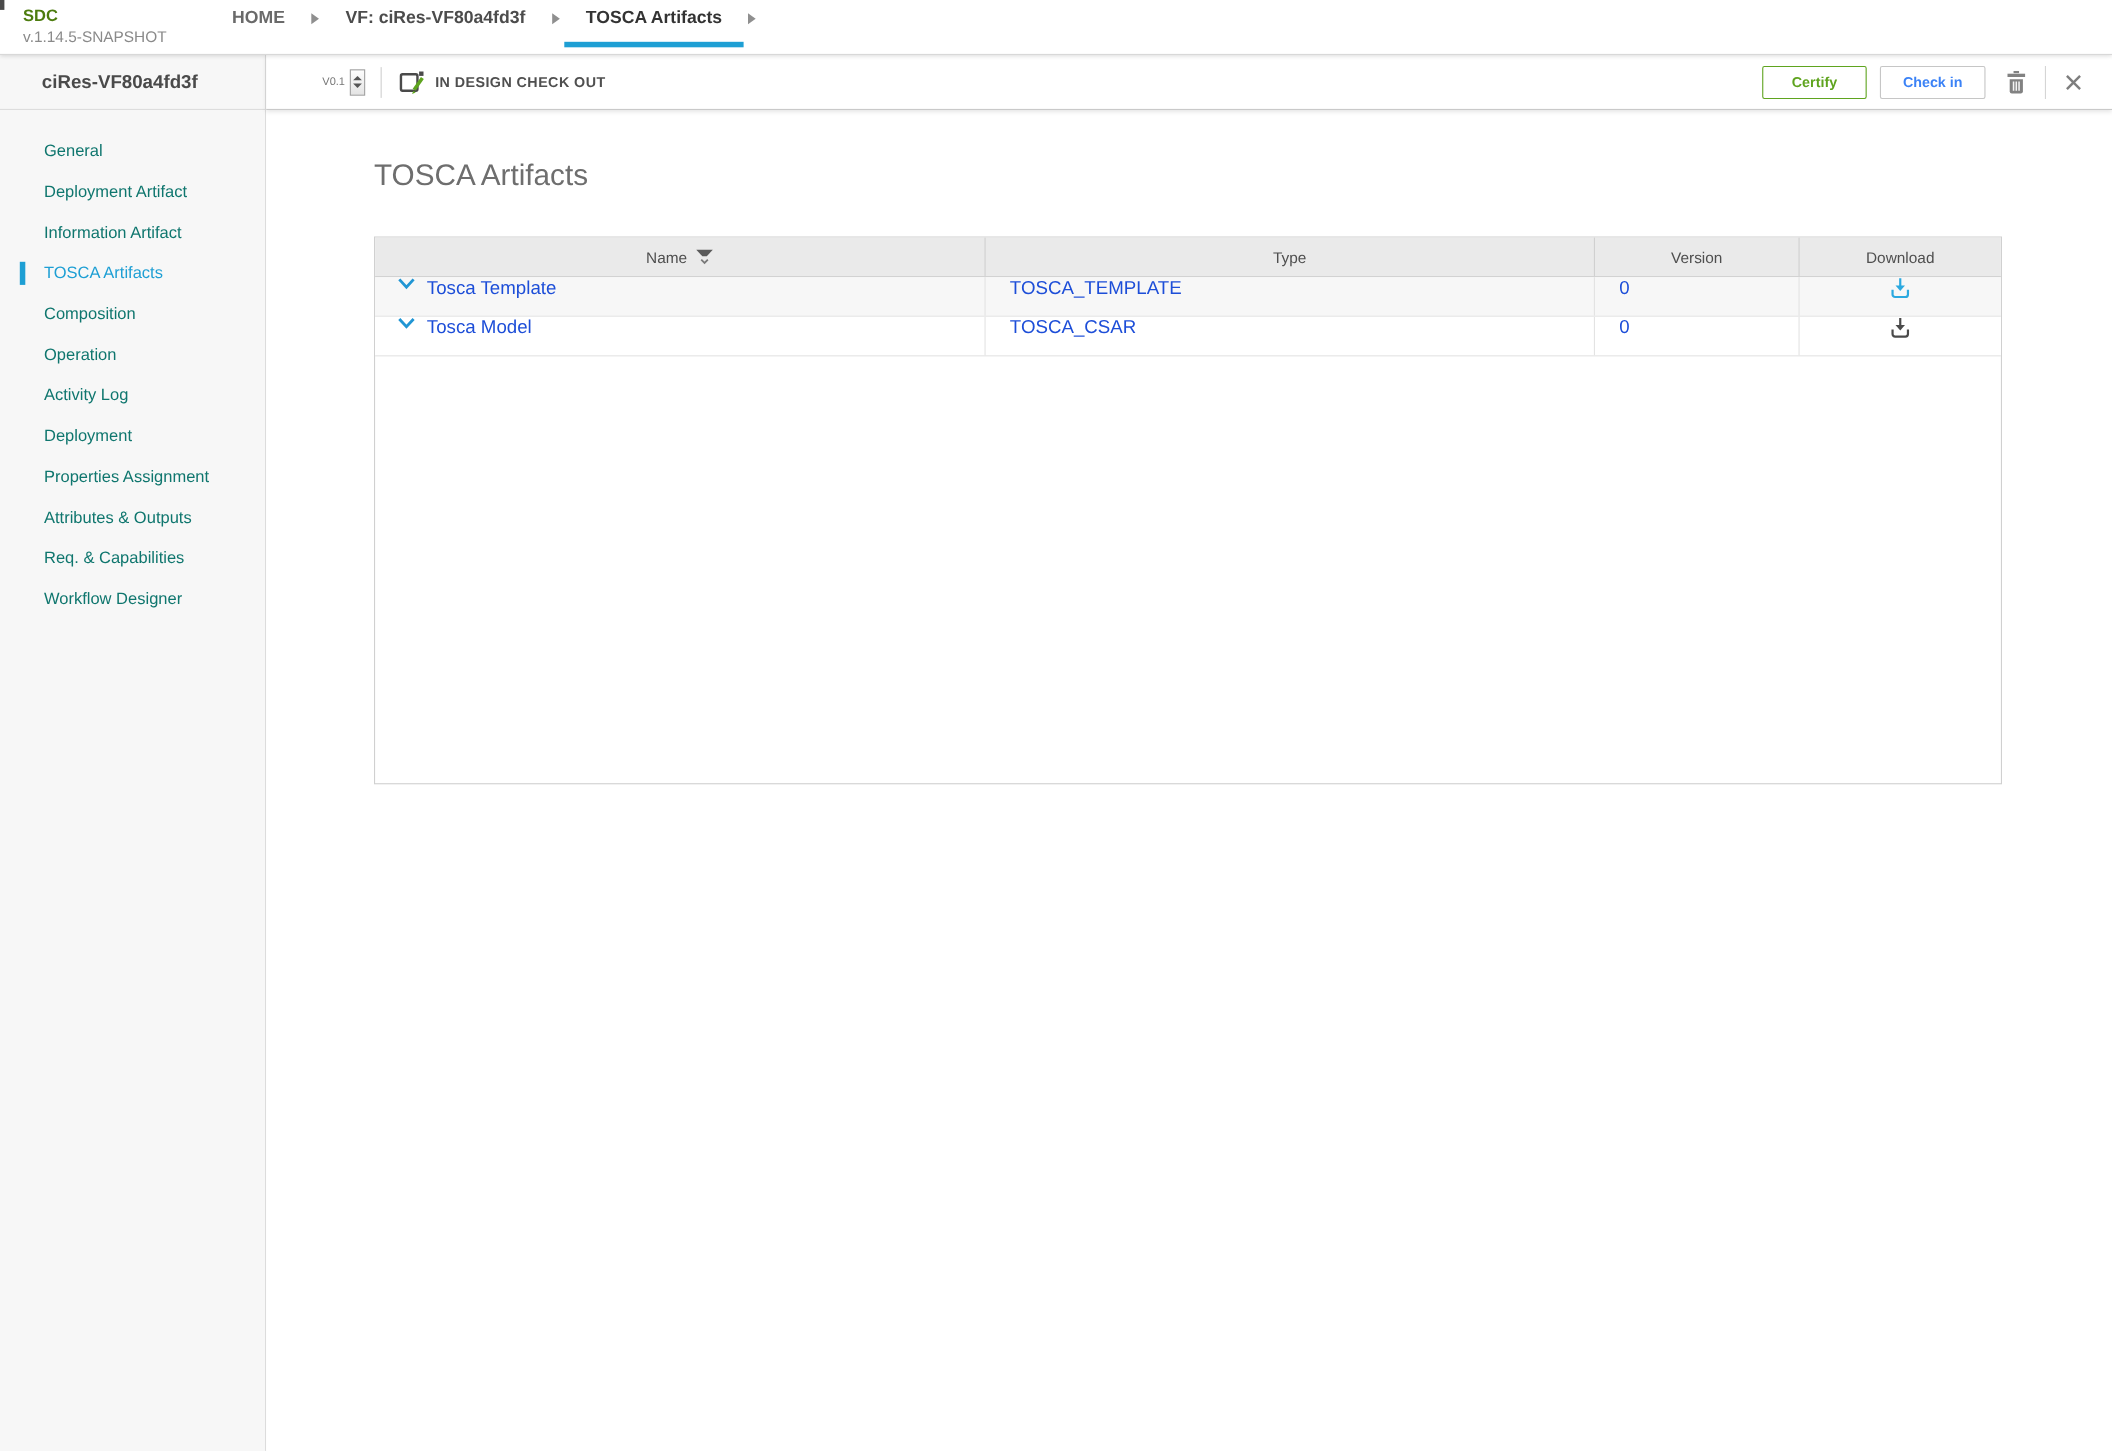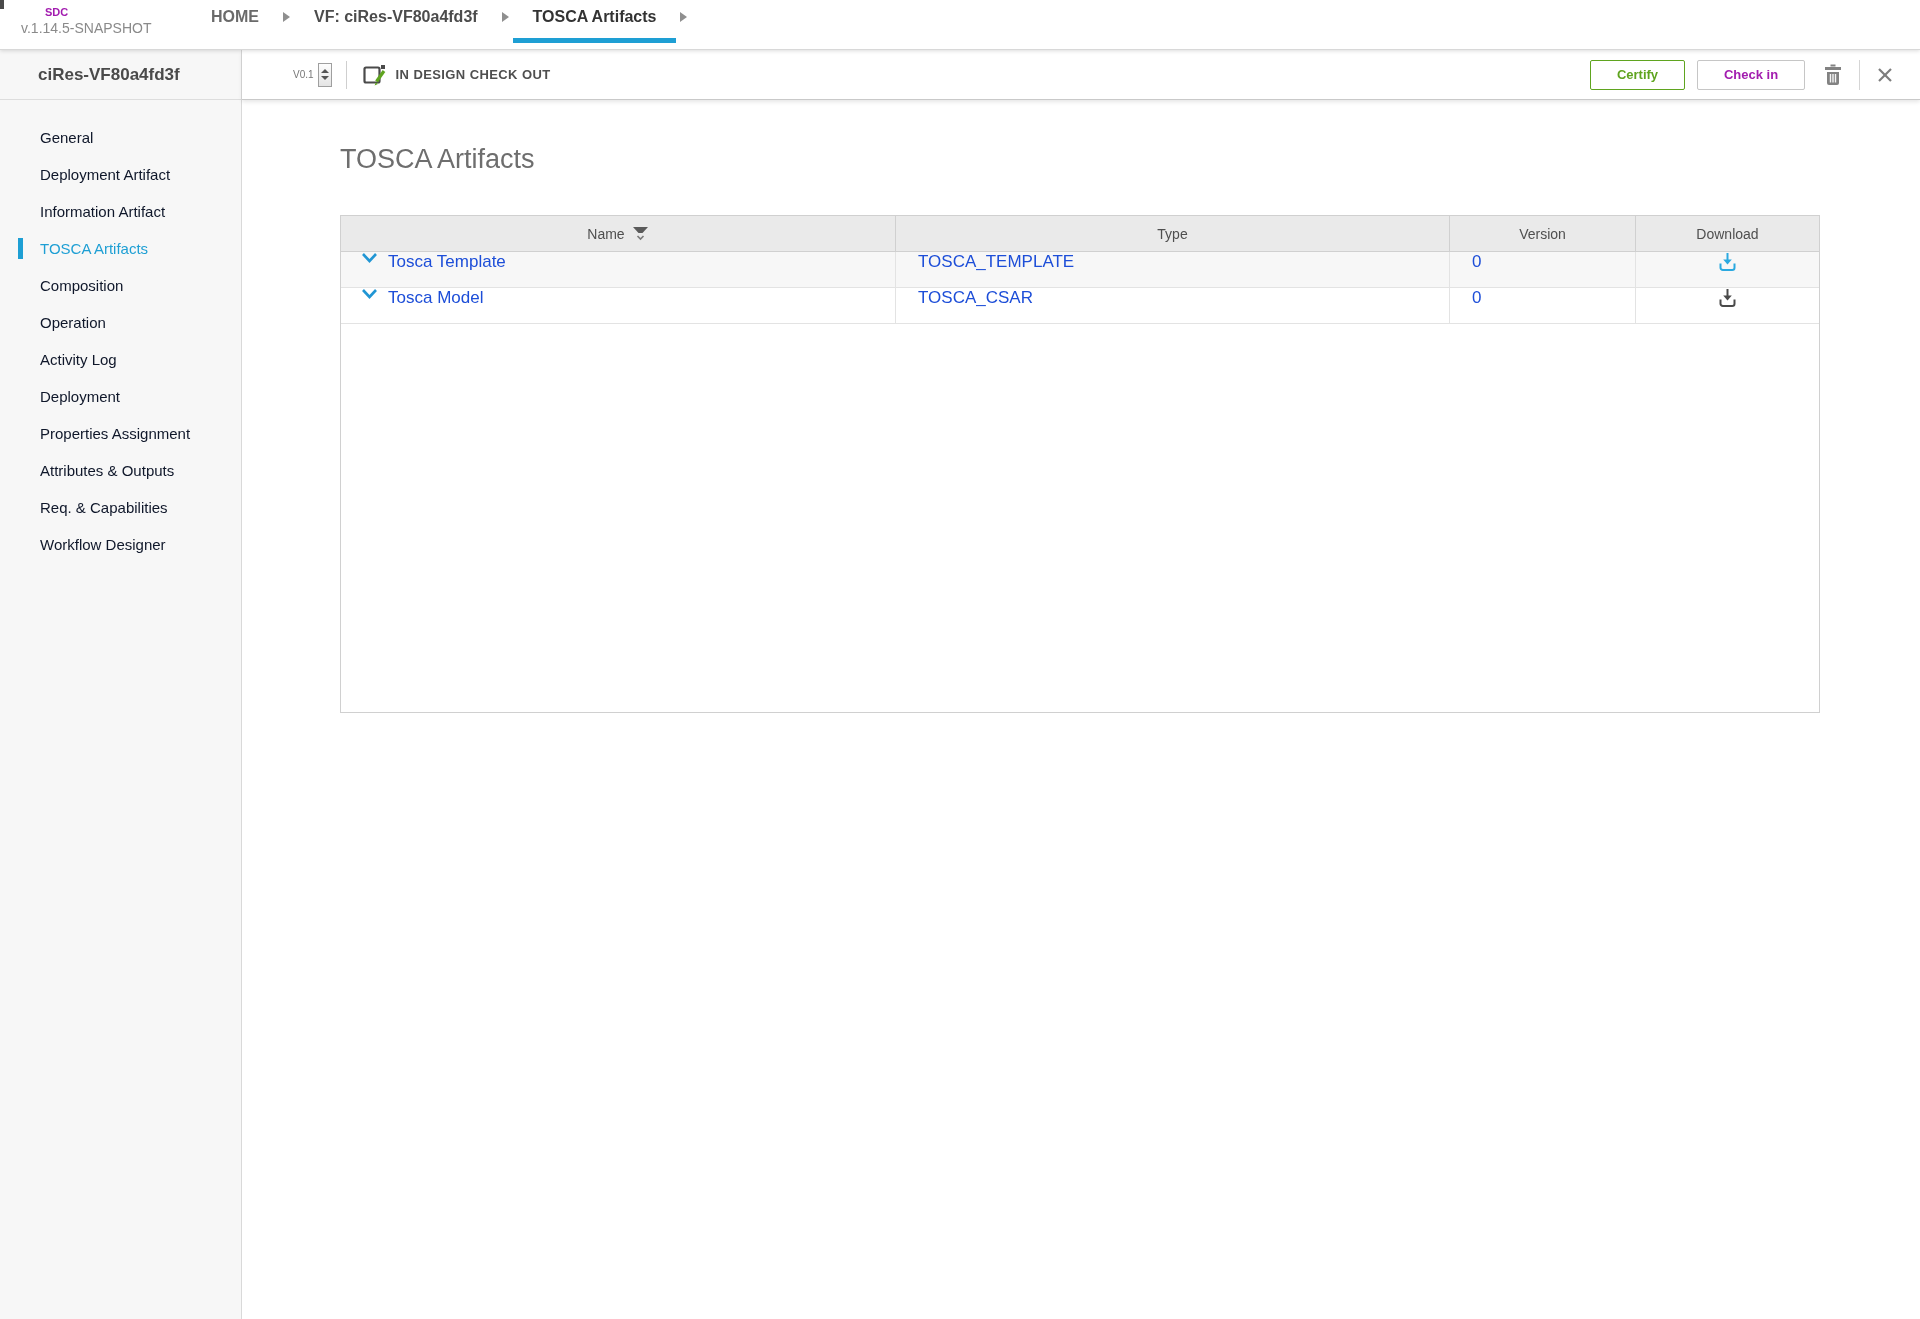--- a/index.html
+++ b/index.html
@@ -15,21 +15,21 @@
   
   .topbar {
     position:absolute; top:0; left:0; right:0; height:50px;
     background:#fff;
     border-bottom:1px solid #d8d8d8;
     box-shadow:0 1px 4px rgba(0,0,0,.14);
     z-index:30;
   }
   .corner-mark { position:absolute; left:0; top:0; width:4px; height:9px; background:#4a4a4a; }
   .logo { position:absolute; left:21px; top:6px; line-height:1.25; }
-  .logo-name { color:#a21caf; font-weight:700; font-size:11px;margin-left:24px; }
+  .logo-name { color:#4d7c0f; font-weight:700; font-size:15px; }
   .logo-version { color:#8a8a8a; font-size:14px; }
 
   .tabs { position:absolute; left:191px; top:0; height:34px; display:flex; align-items:center; }
   .tab {
     height:50px; display:flex; align-items:center;
     padding:0 20px; font-size:16px; font-weight:600; color:#6a6a6a;
     position:relative; cursor:pointer; white-space:nowrap;
   }
   .tab-vf { color:#4c4c4c;text-align:center; }
   .tab.active { color:#333; font-weight:700; }
@@ -50,21 +50,21 @@
     background:#f7f7f7; border-right:1px solid #d9d9d9;
   }
   .sidebar-title {
     height:50px; border-bottom:1px solid #ddd;
     display:flex; align-items:center; padding-left:38px;
     font-size:17px; font-weight:700; color:#4a4a4a;
   }
   .sidebar-menu { padding-top:19px; }
   .menu-item {
     height:37px; display:flex; align-items:center; padding-left:40px;
-    font-size:15px; color:#0f172a; position:relative; cursor:pointer; white-space:nowrap;
+    font-size:15px; color:#0f766e; position:relative; cursor:pointer; white-space:nowrap;
   }
   .menu-item.active { color:#1e9fd4; }
   .menu-item.active::before {
     content:""; position:absolute; left:18px; top:8px; width:5px; height:21px; background:#1e9fd4;
   }
 
   
   .ws-header {
     position:absolute; left:242px; top:50px; right:0; height:50px;
     background:#fff; border-bottom:1px solid #c9c9c9;
@@ -85,21 +85,21 @@
   .state-group { display:flex; align-items:center; gap:9px; }
   .state-text { font-size:13px; font-weight:700; color:#4f4f4f; letter-spacing:.4px; }
 
   .ws-actions { margin-left:auto; display:flex; align-items:center; margin-right:26px; }
   .btn {
     height:30px; background:#fff; font-size:13px; font-weight:700;
     border-radius:2px; cursor:pointer; font-family:"Liberation Sans", sans-serif;
     display:flex; align-items:center; justify-content:center;
   }
   .btn-certify { width:95px; border:1px solid #5fa41f; color:#5fa41f; margin-right:12px; }
-  .btn-checkin { width:108px; border:1px solid #c6c6c6; color:#a21caf; margin-right:18px; }
+  .btn-checkin { width:96px; border:1px solid #c6c6c6; color:#3b82f6; margin-right:18px; }
   .icon-btn { background:none; border:none; cursor:pointer; display:flex; align-items:center; padding:0; }
   .ws-div { width:1px; height:30px; background:#d5d5d5; margin:0 16px; }
 
   
   .content { position:absolute; left:242px; top:100px; right:0; bottom:0; background:#fff; }
   .page-title { margin:44px 0 0 98px; font-size:27px; font-weight:400; color:#6e6e6e; }
 
   .artifact-table {
     position:absolute; left:98px; top:115px; width:1480px; height:498px;
     border:1px solid #d0d0d0; background:#fff;

